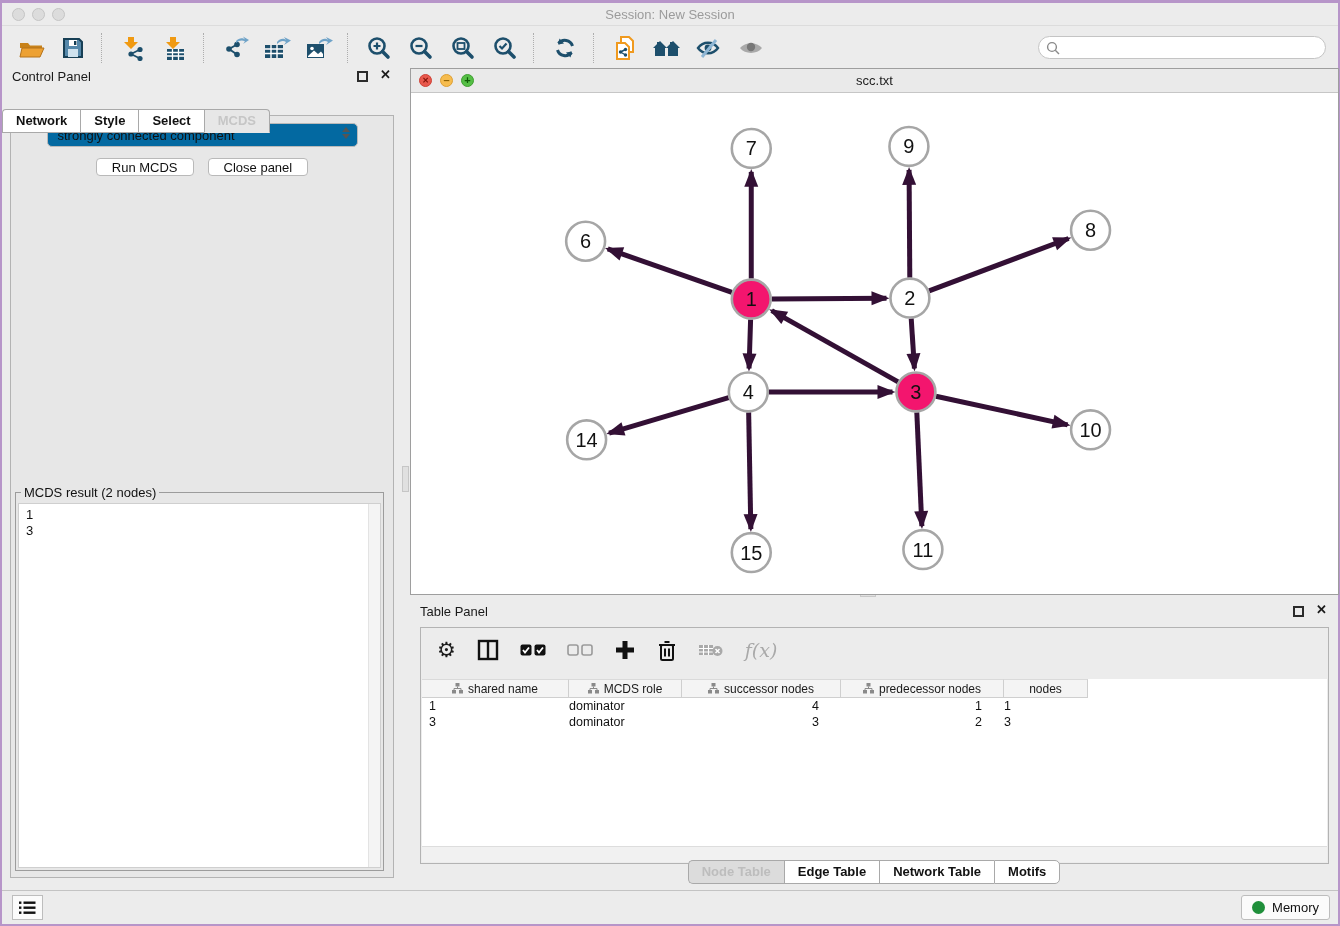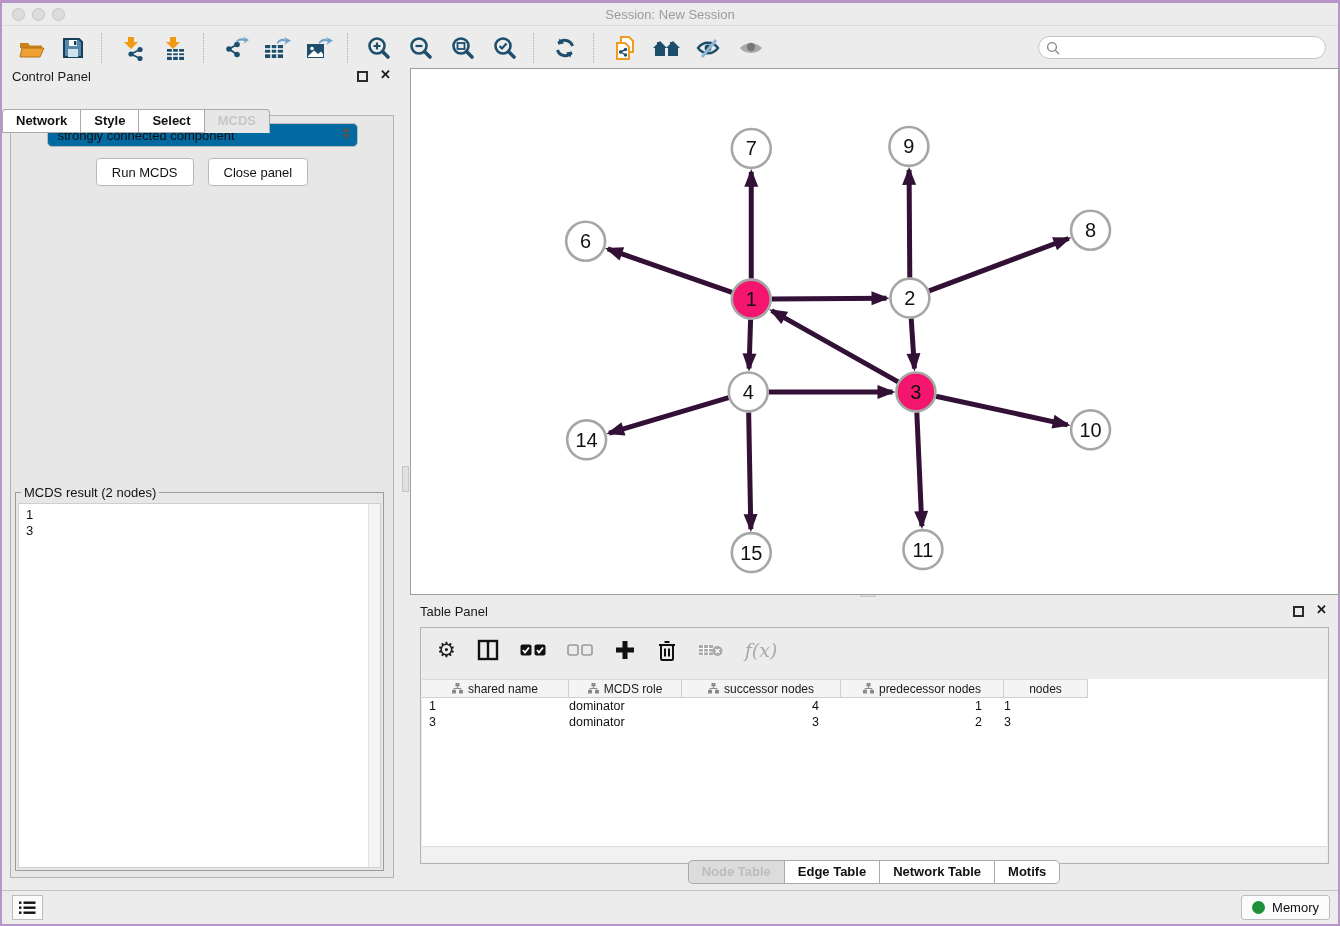--- a/index.html
+++ b/index.html
@@ -36,21 +36,21 @@
   .tab.active { background:#e7e7e7; color:#c6c6c6; border-bottom-color:#e7e7e7; }
 
   #cp-body { position:absolute; left:8px; right:8px; top:52px; bottom:12px; border:1px solid #b3b3b3; background:#e7e7e7; }
   #opt-label { margin-top:18px; text-align:center; font-size:13px; color:#111; }
   #opt-select { position:relative; margin:7px auto 0; width:311px; height:24px; background:#0369a1; border:1px solid #b9b9b9; border-radius:5px; display:flex; align-items:center; padding-left:10px; font-size:13px; color:#111; }
   #opt-select .stepper { position:absolute; right:7px; top:3px; display:flex; flex-direction:column; gap:2px; }
   #opt-select .stepper i { display:block; width:0; height:0; border-left:4px solid transparent; border-right:4px solid transparent; }
   #opt-select .stepper i.up { border-bottom:5px solid #555; }
   #opt-select .stepper i.down { border-top:5px solid #555; }
   #cp-buttons { display:flex; justify-content:center; gap:14px; margin-top:11px; }
-  .cp-btn { height:28px; padding:0 15px; background:#fff; border:1px solid #b9b9b9; border-radius:4px; font-size:13px; color:#111; display:flex; align-items:center; }
+  .cp-btn { height:18px; padding:0 15px; background:#fff; border:1px solid #b9b9b9; border-radius:4px; font-size:13px; color:#111; display:flex; align-items:center; }
 
   #result-group { position:absolute; left:4px; right:9px; top:376px; bottom:6px; border:1px solid #9c9c9c; }
   #result-legend { position:absolute; top:-8px; left:5px; background:#e7e7e7; padding:0 3px; font-size:13px; color:#111; }
   #result-area { position:absolute; left:2px; right:2px; top:10px; bottom:2px; background:#fff; border:1px solid #cfcfcf; }
   #result-lines { font-size:13px; line-height:16px; padding:3px 0 0 7px; white-space:pre; color:#111; }
   #result-scroll { position:absolute; right:0; top:0; bottom:0; width:12px; background:#f4f4f4; border-left:1px solid #e3e3e3; }
 
   
   #v-splitter { position:absolute; left:400px; top:65px; width:8px; bottom:34px; background:#ececec; }
   #v-handle { position:absolute; left:0; top:398px; width:7px; height:26px; background:#e0e0e0; border:1px solid #c6c6c6; }
@@ -284,20 +284,28 @@
       </div>
     </div>
   </div>
 
   <div id="v-splitter">
     <div id="v-handle"></div>
   </div>
   <div id="h-handle"></div>
 
   <div id="net-window">
+    <div id="net-titlebar">
+      <span id="tl-wrap">
+        <span class="tl red"></span>
+        <span class="tl yellow"></span>
+        <span class="tl green"></span>
+      </span>
+      <span id="net-title">scc.txt</span>
+    </div>
     <div id="net-canvas">
       <svg id="graph-svg" viewBox="0 0 929 501">
           <defs>
             <marker id="arrow" markerUnits="userSpaceOnUse" markerWidth="20" markerHeight="16" refX="16" refY="8" orient="auto">
               <path d="M1,1 L19,8 L1,15 Z" fill="#331035"></path>
             </marker>
           </defs>
           <line x1="341" y1="185.5" x2="341" y2="78.5" stroke="#331035" stroke-width="5" marker-end="url(#arrow)"></line>
           <line x1="321.64727138653194" y1="199.23820325553524" x2="197.18483523982925" y2="155.75132797536202" stroke="#331035" stroke-width="5" marker-end="url(#arrow)"></line>
           <line x1="361.49959456920504" y1="205.87107173226914" x2="476.50046476213083" y2="205.1477958191061" stroke="#331035" stroke-width="5" marker-end="url(#arrow)"></line>

